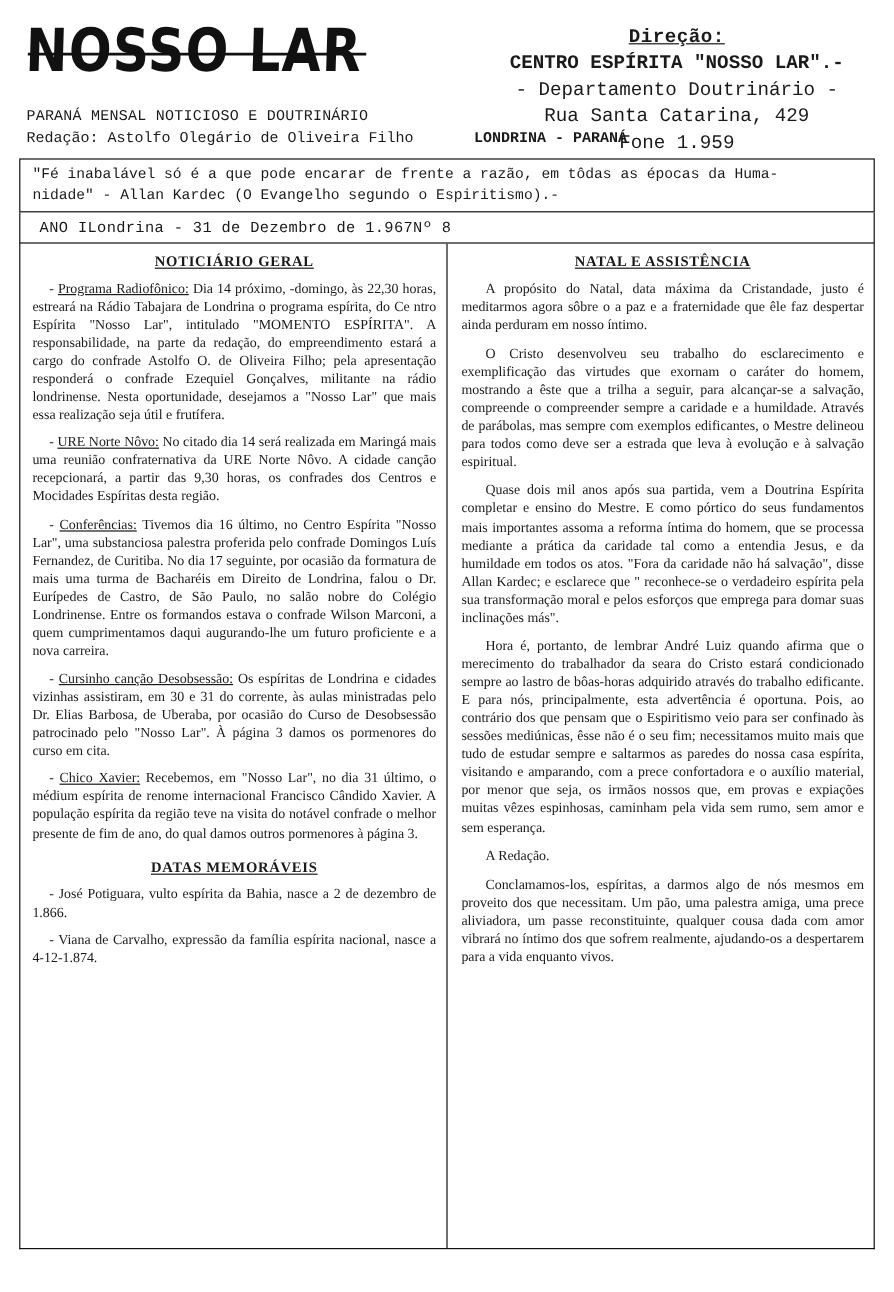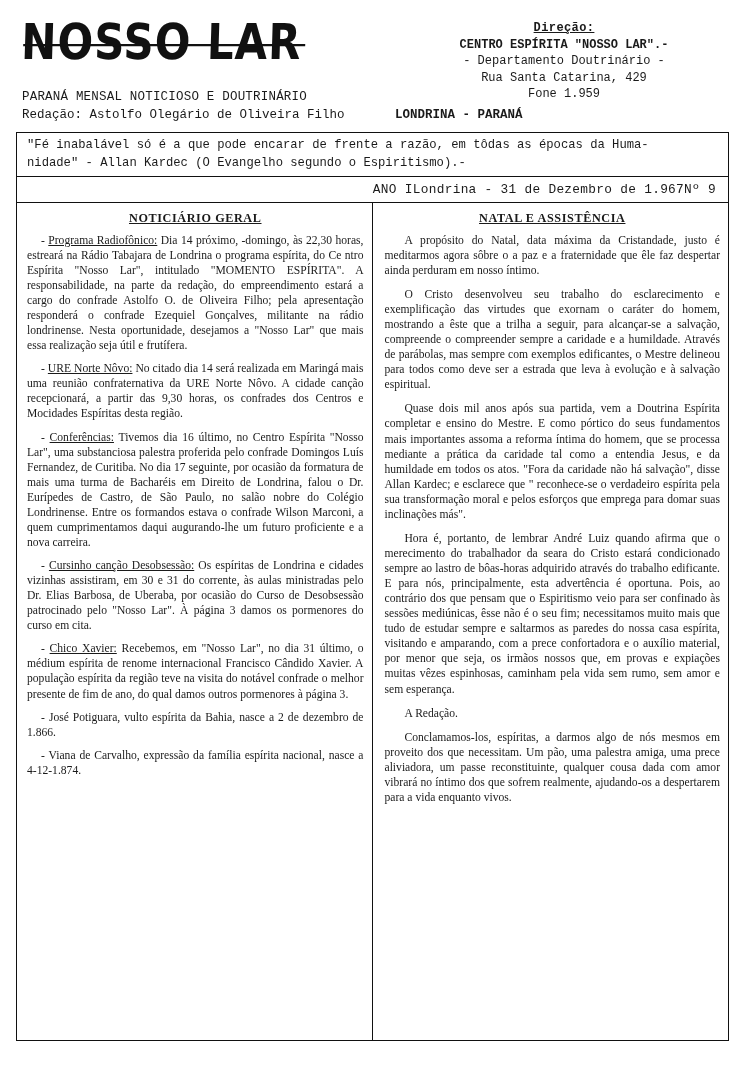--- a/index.html
+++ b/index.html
@@ -51,21 +51,21 @@
     position: absolute;
     left: 2px;
     right: -4px;
     top: 52%;
     height: 2px;
     background: #111;
   }
   .masthead-right {
     width: 330px;
     text-align: center;
-    font-size: 12px;
+    font-size: 16px;
     line-height: 1.38;
     padding-top: 2px;
   }
   .masthead-right .dir-label {
     font-weight: bold;
     text-decoration: underline;
     letter-spacing: .4px;
   }
   .masthead-right .line {
     white-space: nowrap;
@@ -97,21 +97,21 @@
     border: 1.5px solid #111;
     margin-top: 8px;
     padding: 4px 8px 4px 10px;
     font-size: 12.2px;
     line-height: 1.42;
   }
 
   
   .issue-line {
     display: flex;
-    justify-content: flex-end;
+    justify-content: flex-start;
     align-items: center;
     border-left: 1.5px solid #111;
     border-right: 1.5px solid #111;
     border-bottom: 1.5px solid #111;
     padding: 5px 12px 5px 16px;
     font-size: 12.8px;
     letter-spacing: .3px;
   }
   .issue-line .ano { }
   .issue-line .mid { }
@@ -202,21 +202,21 @@
   </div>
 
   <div class="quote-box">
     <div>"Fé inabalável só é a que pode encarar de frente a razão, em tôdas as épocas da Huma-</div>
     <div>nidade" - Allan Kardec (O Evangelho segundo o Espiritismo).-</div>
   </div>
 
   <div class="issue-line">
     <div class="ano">ANO I</div>
     <div class="mid">Londrina - 31 de Dezembro de 1.967</div>
-    <div class="num">Nº 9</div>
+    <div class="num">Nº 8</div>
   </div>
 
   <div class="columns">
 
     <div class="col col-left">
       <div class="sec-title">NOTICIÁRIO GERAL</div>
 
       <p class="item">
         <span class="dash">- </span><span class="u">Programa Radiofônico:</span><span> Dia 14 próximo, -domingo, às 22,30 horas, estreará na Rádio Tabajara de Londrina o programa espírita, do Ce ntro Espírita "Nosso Lar", intitulado "MOMENTO ESPÍRITA". A responsabilidade, na parte da redação, do empreendimento estará a cargo do confrade Astolfo O. de Oliveira Filho; pela apresentação responderá o confrade Ezequiel Gonçalves, militante na rádio londrinense. Nesta oportunidade, desejamos a "Nosso Lar" que mais essa realização seja útil e frutífera.</span>
       </p>
@@ -226,20 +226,21 @@
       <p class="item">
         <span class="dash">- </span><span class="u">Conferências:</span><span> Tivemos dia 16 último, no Centro Espírita "Nosso Lar", uma substanciosa palestra proferida pelo confrade Domingos Luís Fernandez, de Curitiba. No dia 17 seguinte, por ocasião da formatura de mais uma turma de Bacharéis em Direito de Londrina, falou o Dr. Eurípedes de Castro, de São Paulo, no salão nobre do Colégio Londrinense. Entre os formandos estava o confrade Wilson Marconi, a quem cumprimentamos daqui augurando-lhe um futuro proficiente e a nova carreira.</span>
       </p>
       <p class="item">
         <span class="dash">- </span><span class="u">Cursinho canção Desobsessão:</span><span> Os espíritas de Londrina e cidades vizinhas assistiram, em 30 e 31 do corrente, às aulas ministradas pelo Dr. Elias Barbosa, de Uberaba, por ocasião do Curso de Desobsessão patrocinado pelo "Nosso Lar". À página 3 damos os pormenores do curso em cita.</span>
       </p>
       <p class="item">
         <span class="dash">- </span><span class="u">Chico Xavier:</span><span> Recebemos, em "Nosso Lar", no dia 31 último, o médium espírita de renome internacional Francisco Cândido Xavier. A população espírita da região teve na visita do notável confrade o melhor presente de fim de ano, do qual damos outros pormenores à página 3.</span>
       </p>
 
+      <div class="sec-title mid">DATAS MEMORÁVEIS</div>
 
       <p class="item">
         <span class="dash">- </span><span>José Potiguara, vulto espírita da Bahia, nasce a 2 de dezembro de 1.866.</span>
       </p>
       <p class="item">
         <span class="dash">- </span><span>Viana de Carvalho, expressão da família espírita nacional, nasce a 4-12-1.874.</span>
       </p>
     </div>
 
     <div class="col col-right">

